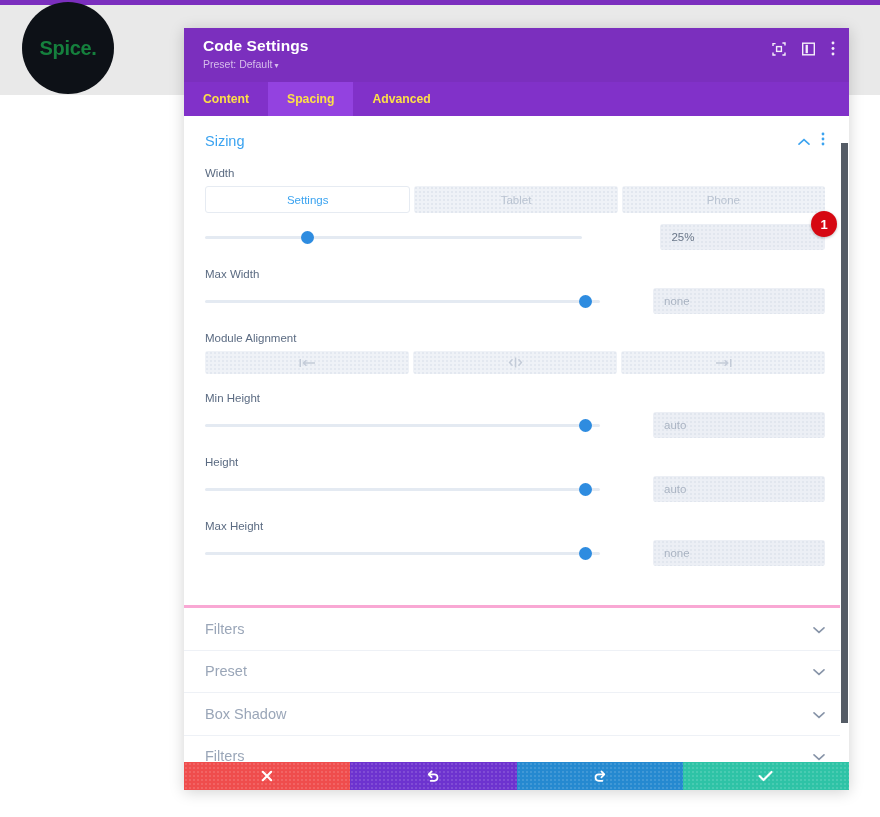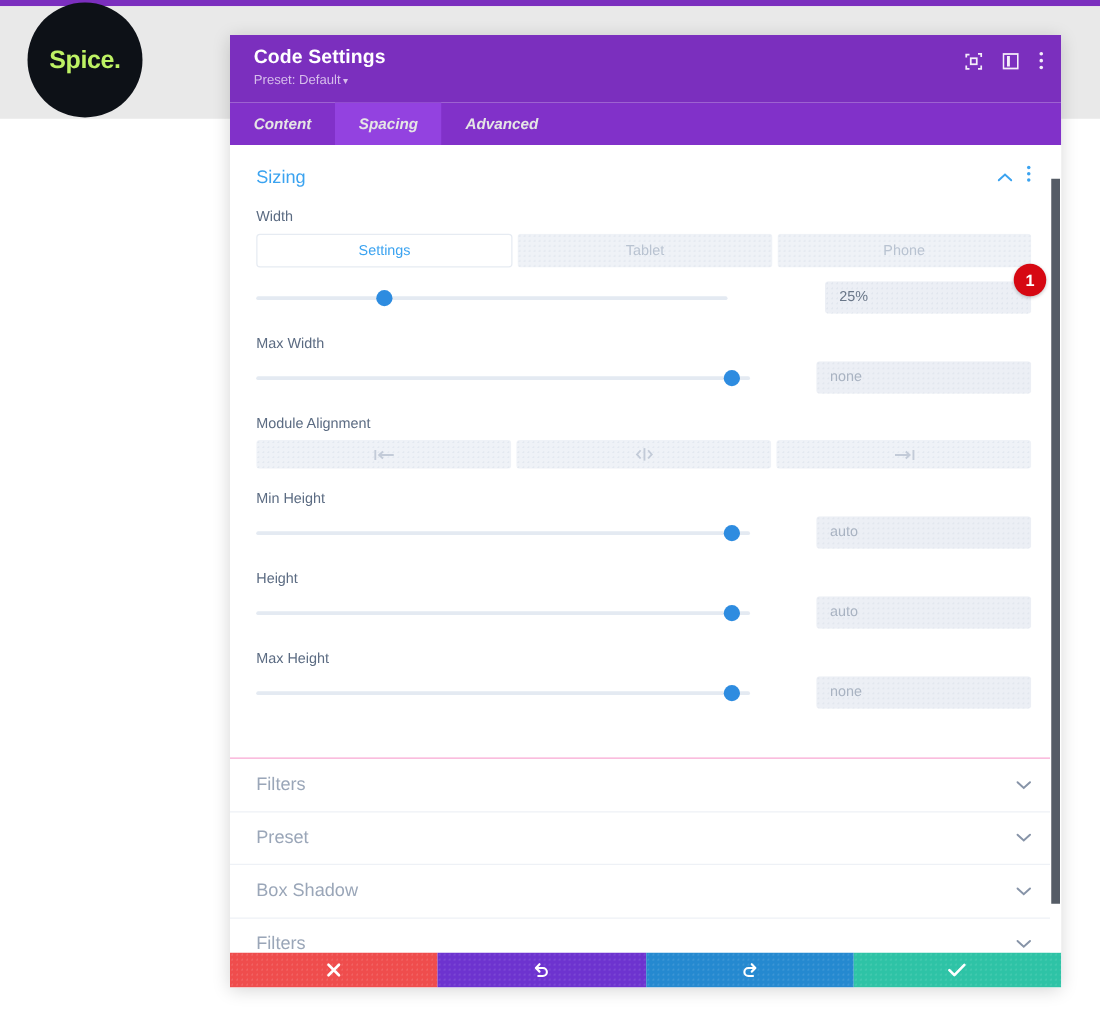--- a/index.html
+++ b/index.html
@@ -22,21 +22,21 @@
     background:#e9e9e9;
   }
   
   .logo {
     position:absolute; left:22px; top:2px;
     width:92px; height:92px; border-radius:50%;
     background:#0d1117;
     display:flex; align-items:center; justify-content:center;
   }
   .logo-text {
-    color:#bef264; font-size:20px; font-weight:bold; letter-spacing:-0.3px;
+    color:#15803d; font-size:20px; font-weight:bold; letter-spacing:-0.3px;
   }
 
   
   .modal {
     position:absolute; left:184px; top:28px;
     width:665px; height:762px;
     background:#ffffff;
     box-shadow: 0 2px 14px rgba(0,0,0,0.18);
     display:flex; flex-direction:column;
     overflow:hidden;
@@ -54,32 +54,32 @@
     display:flex; align-items:center; gap:16px;
   }
   .hicon { cursor:pointer; opacity:0.92; display:flex; align-items:center; }
 
   
   .tabs {
     background:#8131c9; height:34px; display:flex; flex:0 0 auto;
   }
   .tab {
     height:34px; padding:0 19px; display:flex; align-items:center;
-    color:#e5e5e5; font-size:12.2px; font-weight:bold; cursor:pointer;font-style:italic;
+    color:#fde047; font-size:12.2px; font-weight:bold; cursor:pointer;
   }
   .tab.active { background:#9342e0; }
 
   
   .modal-body {
     flex:1 1 auto; background:#ffffff; position:relative; overflow:hidden;
   }
   .panel {
     padding: 0 0 0 0;
   }
-  .section-open { padding: 16px 24px 22px 21px; border-bottom:1px solid #f9a8d4; }
+  .section-open { padding: 16px 24px 22px 21px; border-bottom:3px solid #f9a8d4; }
   .section-head {
     display:flex; align-items:center; justify-content:space-between;
     margin-bottom:17px;
   }
   .section-title { color:#3ba3f0; font-size:14.5px; }
   .section-head-icons { display:flex; align-items:center; gap:11px; }
 
   .field-label {
     color:#5b6b82; font-size:11.5px; margin-bottom:7px; font-weight:normal;
   }

